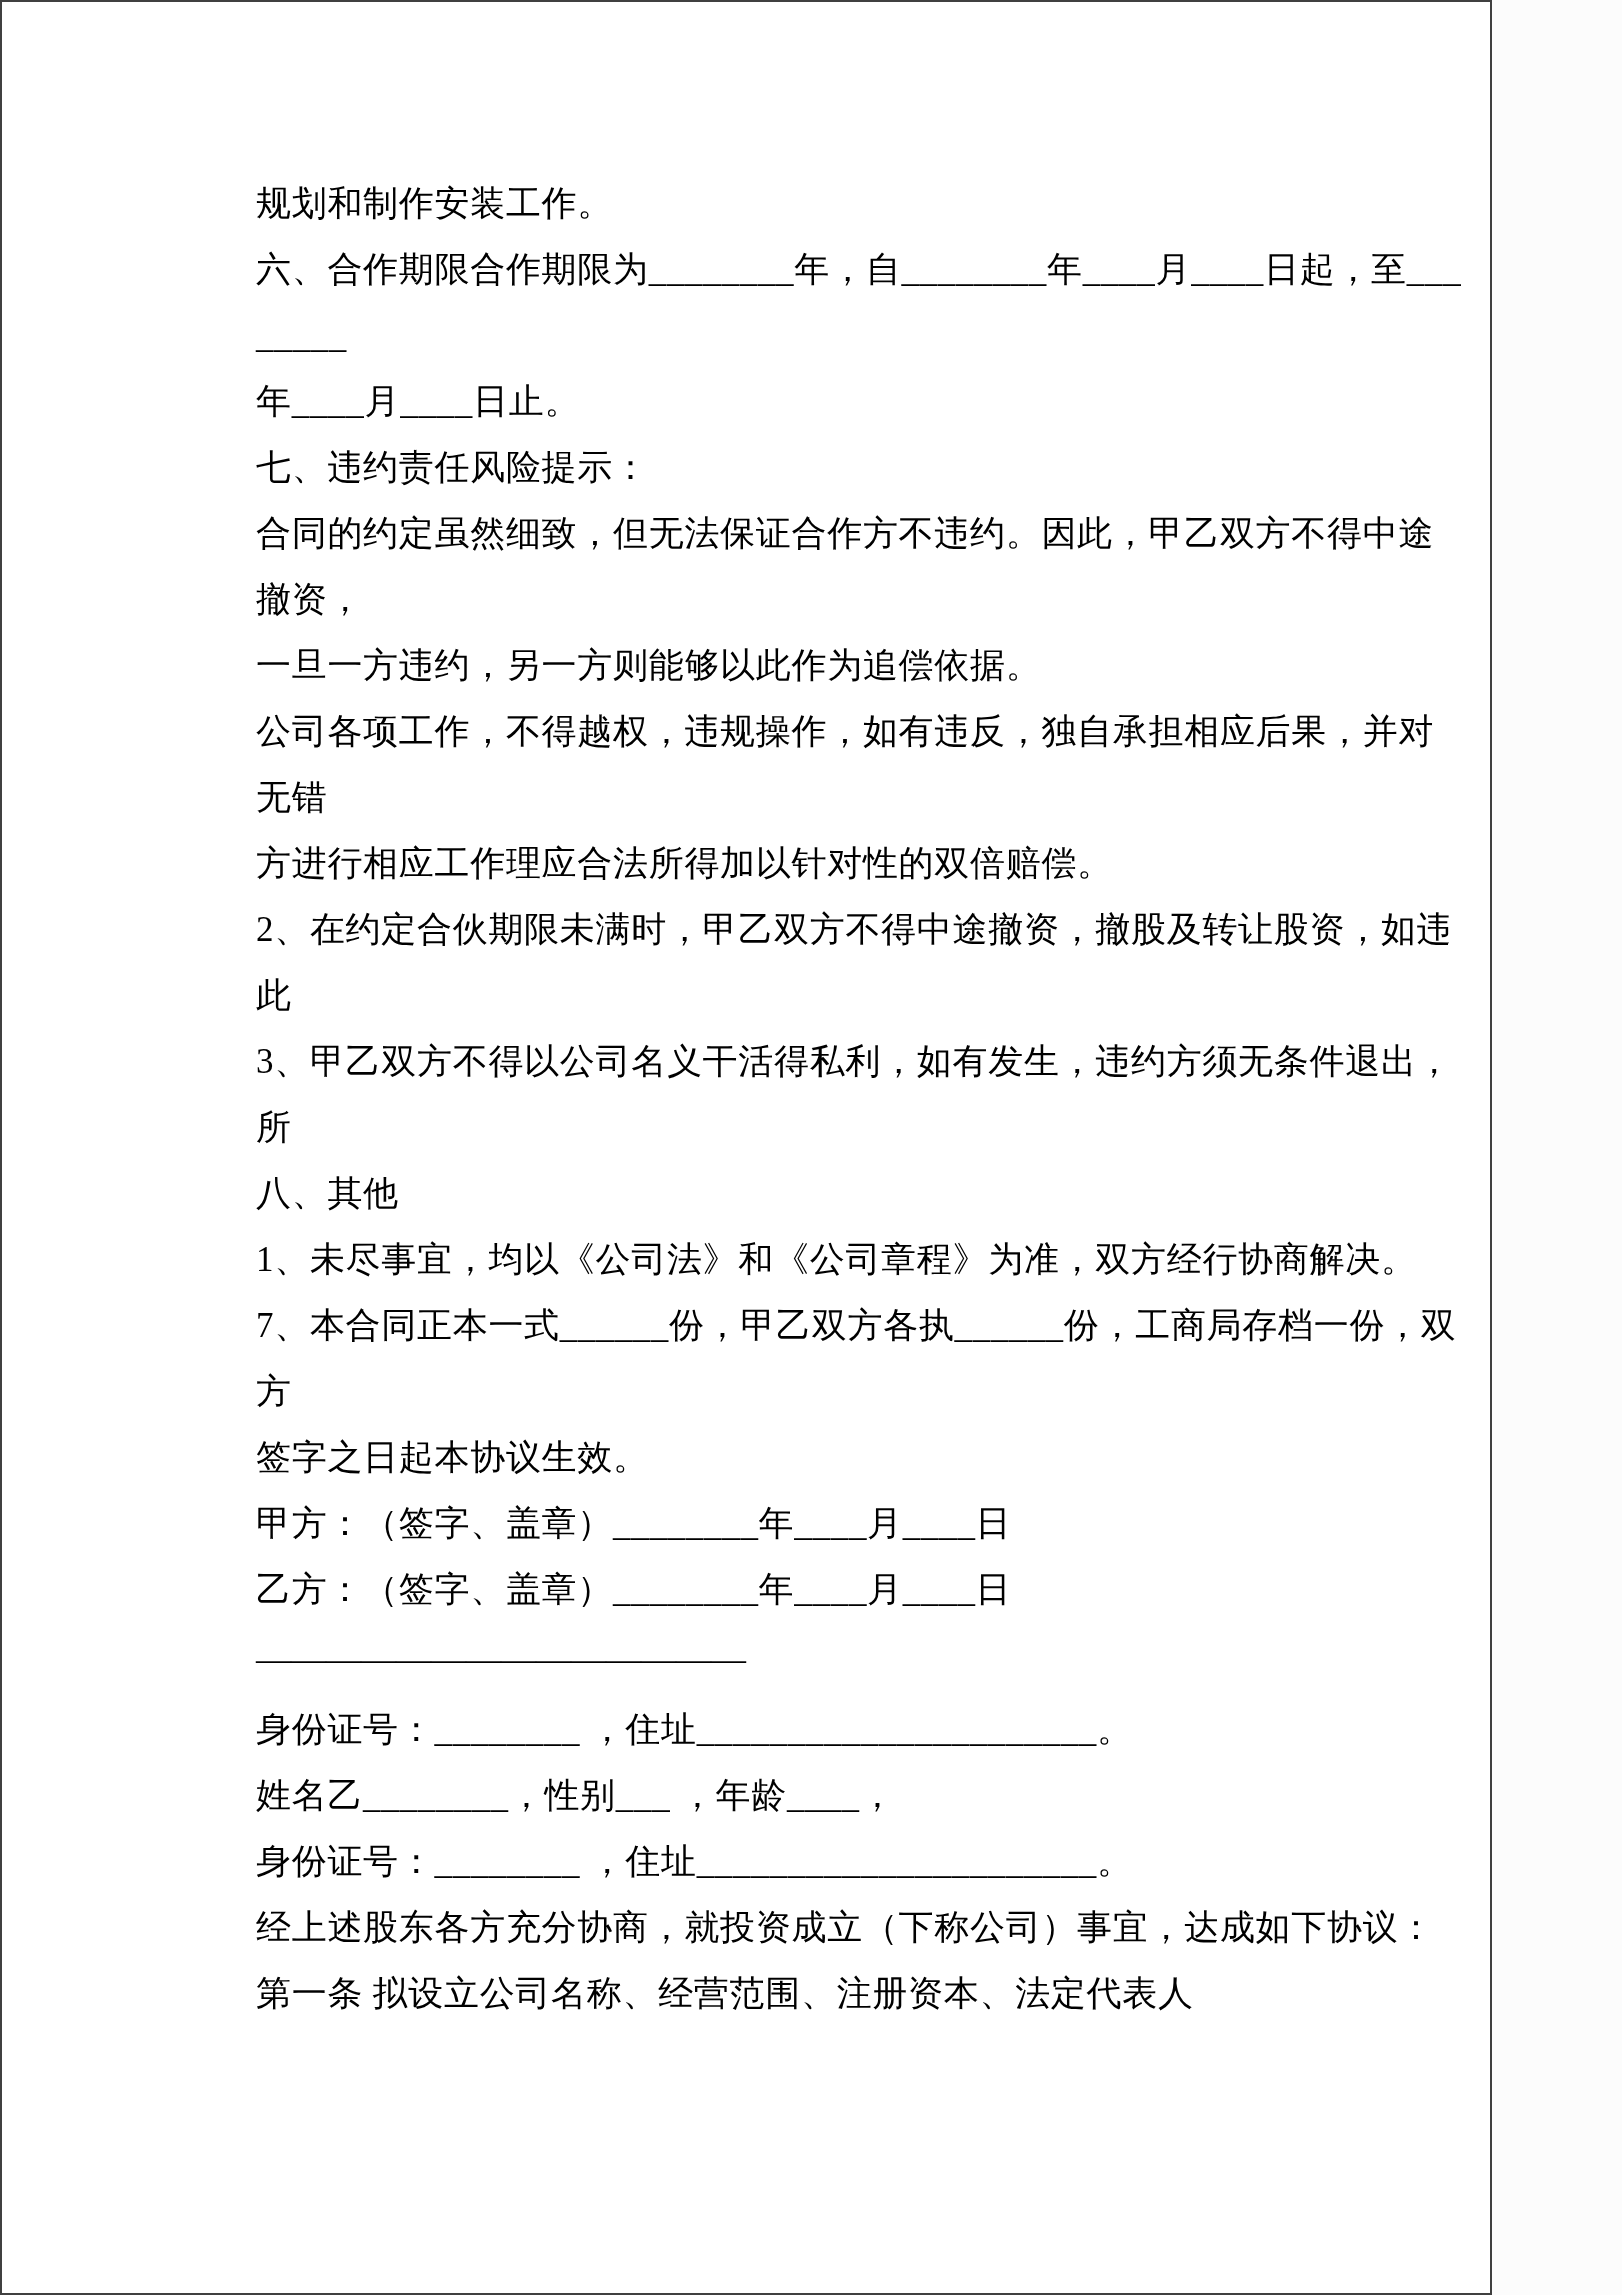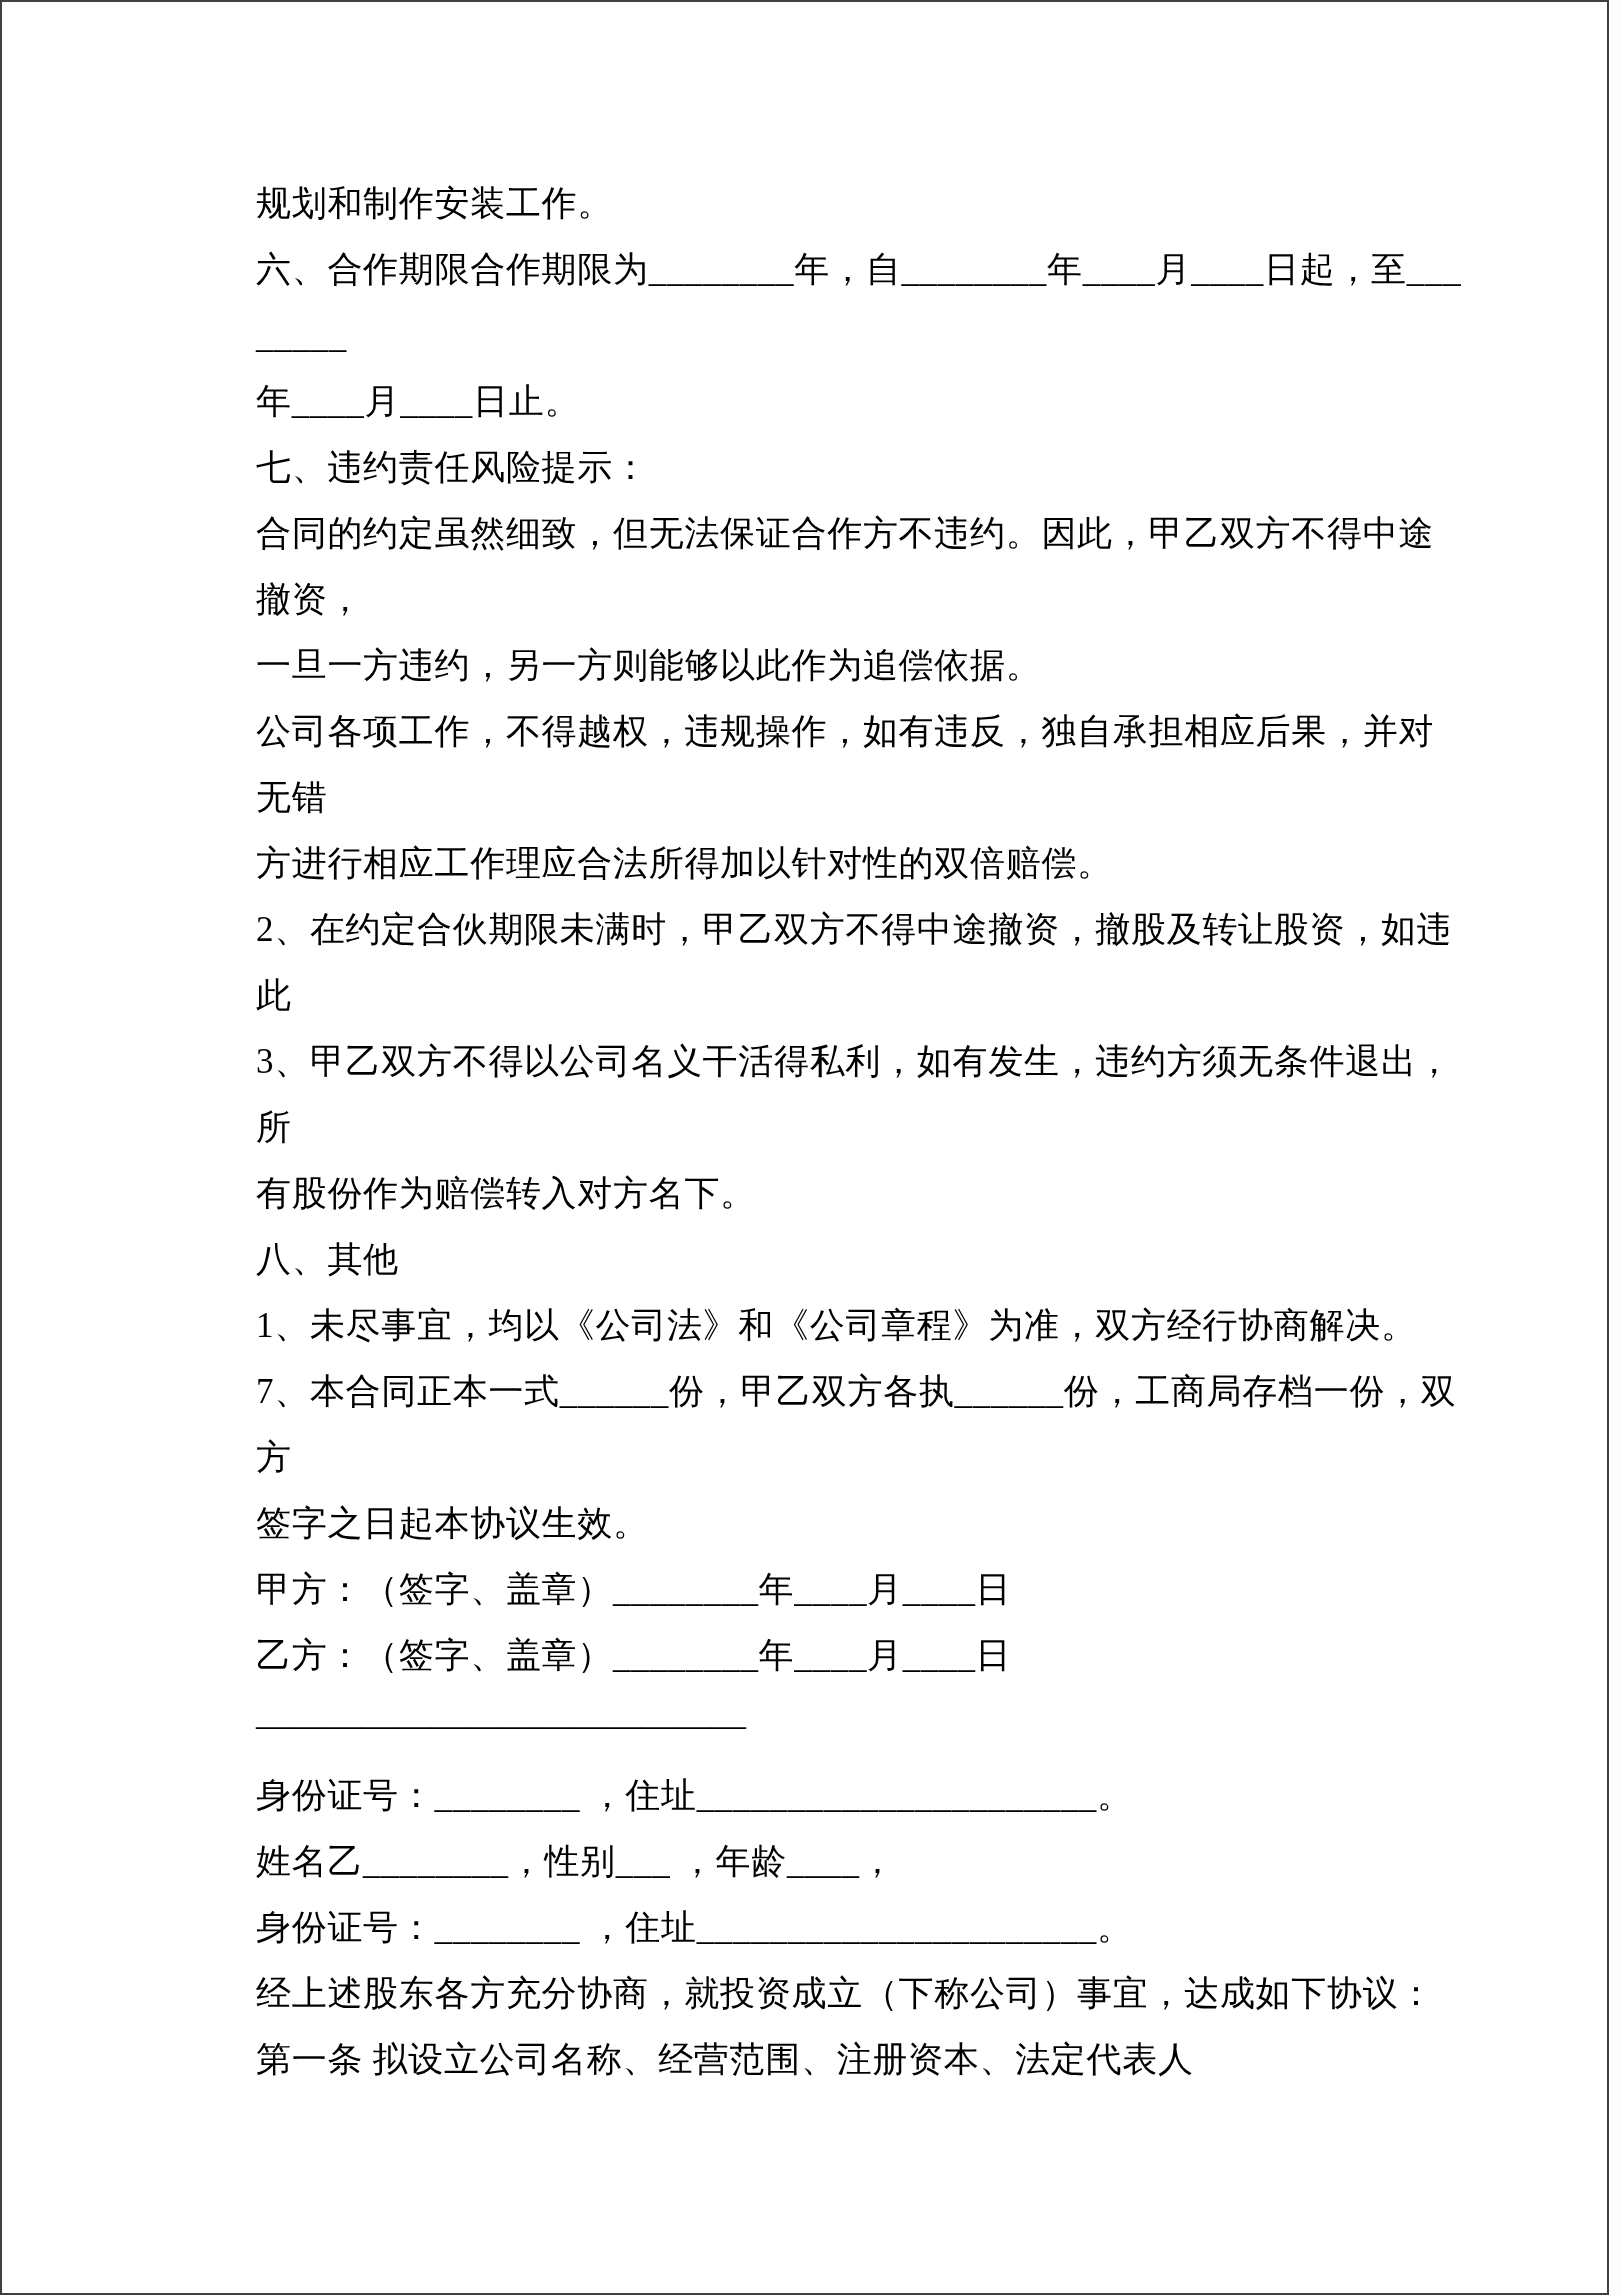--- a/index.html
+++ b/index.html
@@ -10,21 +10,21 @@
       width: 1623px;
       height: 2295px;
       background: #fcfcfc;
       color: #000000;
       font-family: "Liberation Serif", "DejaVu Serif", serif;
     }
     .page {
       position: absolute;
       left: 0;
       top: 0;
-      width: 1609px;
+      width: 1492px;
       height: 2295px;
       box-sizing: border-box;
       background: #ffffff;
       border: 2px solid #404040;
     }
     .content {
       position: absolute;
       left: 254px;
       top: 169px;
       width: 1211px;
@@ -51,21 +51,20 @@
     <p class="line">规划和制作安装工作。</p>
     <p class="line">六、合作期限合作期限为________年，自________年____月____日起，至________</p>
     <p class="line">年____月____日止。</p>
     <p class="line">七、违约责任风险提示：</p>
     <p class="line">合同的约定虽然细致，但无法保证合作方不违约。因此，甲乙双方不得中途撤资，</p>
     <p class="line">一旦一方违约，另一方则能够以此作为追偿依据。</p>
     <p class="line">公司各项工作，不得越权，违规操作，如有违反，独自承担相应后果，并对无错</p>
     <p class="line">方进行相应工作理应合法所得加以针对性的双倍赔偿。</p>
     <p class="line">2、在约定合伙期限未满时，甲乙双方不得中途撤资，撤股及转让股资，如违此</p>
     <p class="line">3、甲乙双方不得以公司名义干活得私利，如有发生，违约方须无条件退出，所</p>
-    <p class="line">有股份作为赔偿转入对方名下。</p>
     <p class="line">八、其他</p>
     <p class="line">1、未尽事宜，均以《公司法》和《公司章程》为准，双方经行协商解决。</p>
     <p class="line">7、本合同正本一式______份，甲乙双方各执______份，工商局存档一份，双方</p>
     <p class="line">签字之日起本协议生效。</p>
     <p class="line">甲方：（签字、盖章）________年____月____日</p>
     <p class="line">乙方：（签字、盖章）________年____月____日</p>
     <p class="line divider">——————————————</p>
     <p class="line">身份证号：________ ，住址______________________。</p>
     <p class="line">姓名乙________，性别___ ，年龄____，</p>
     <p class="line">身份证号：________ ，住址______________________。</p>

